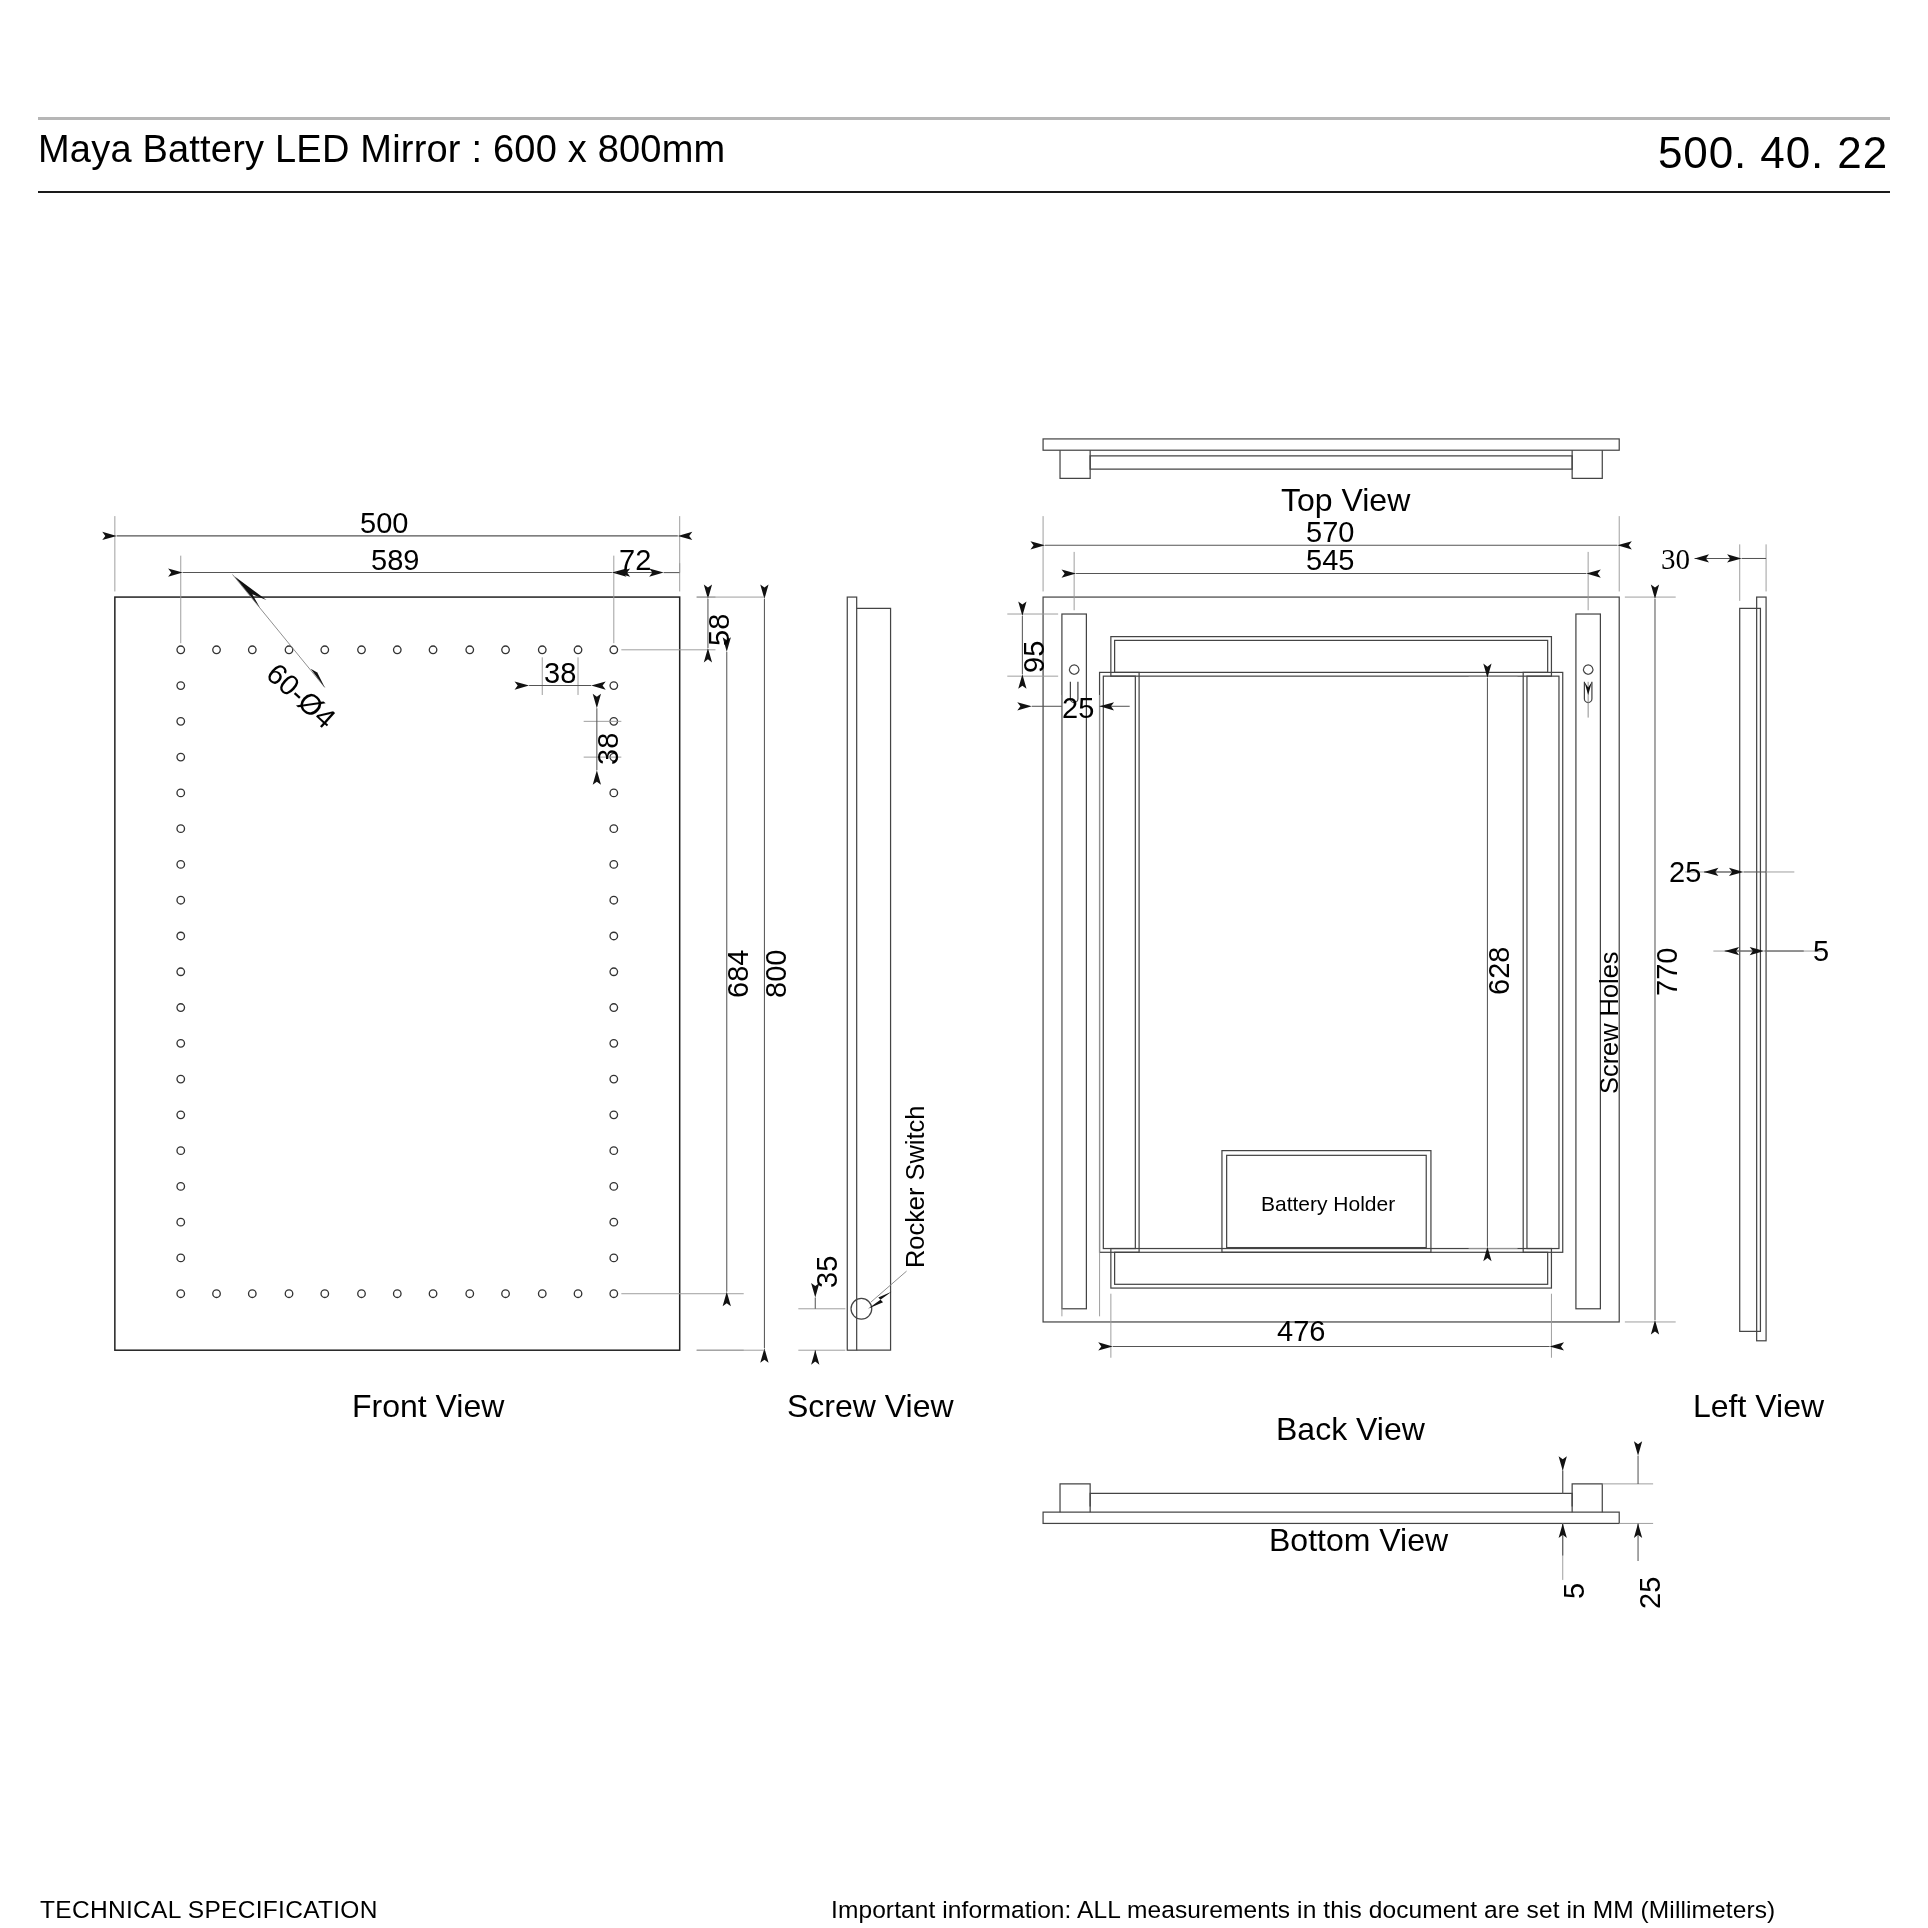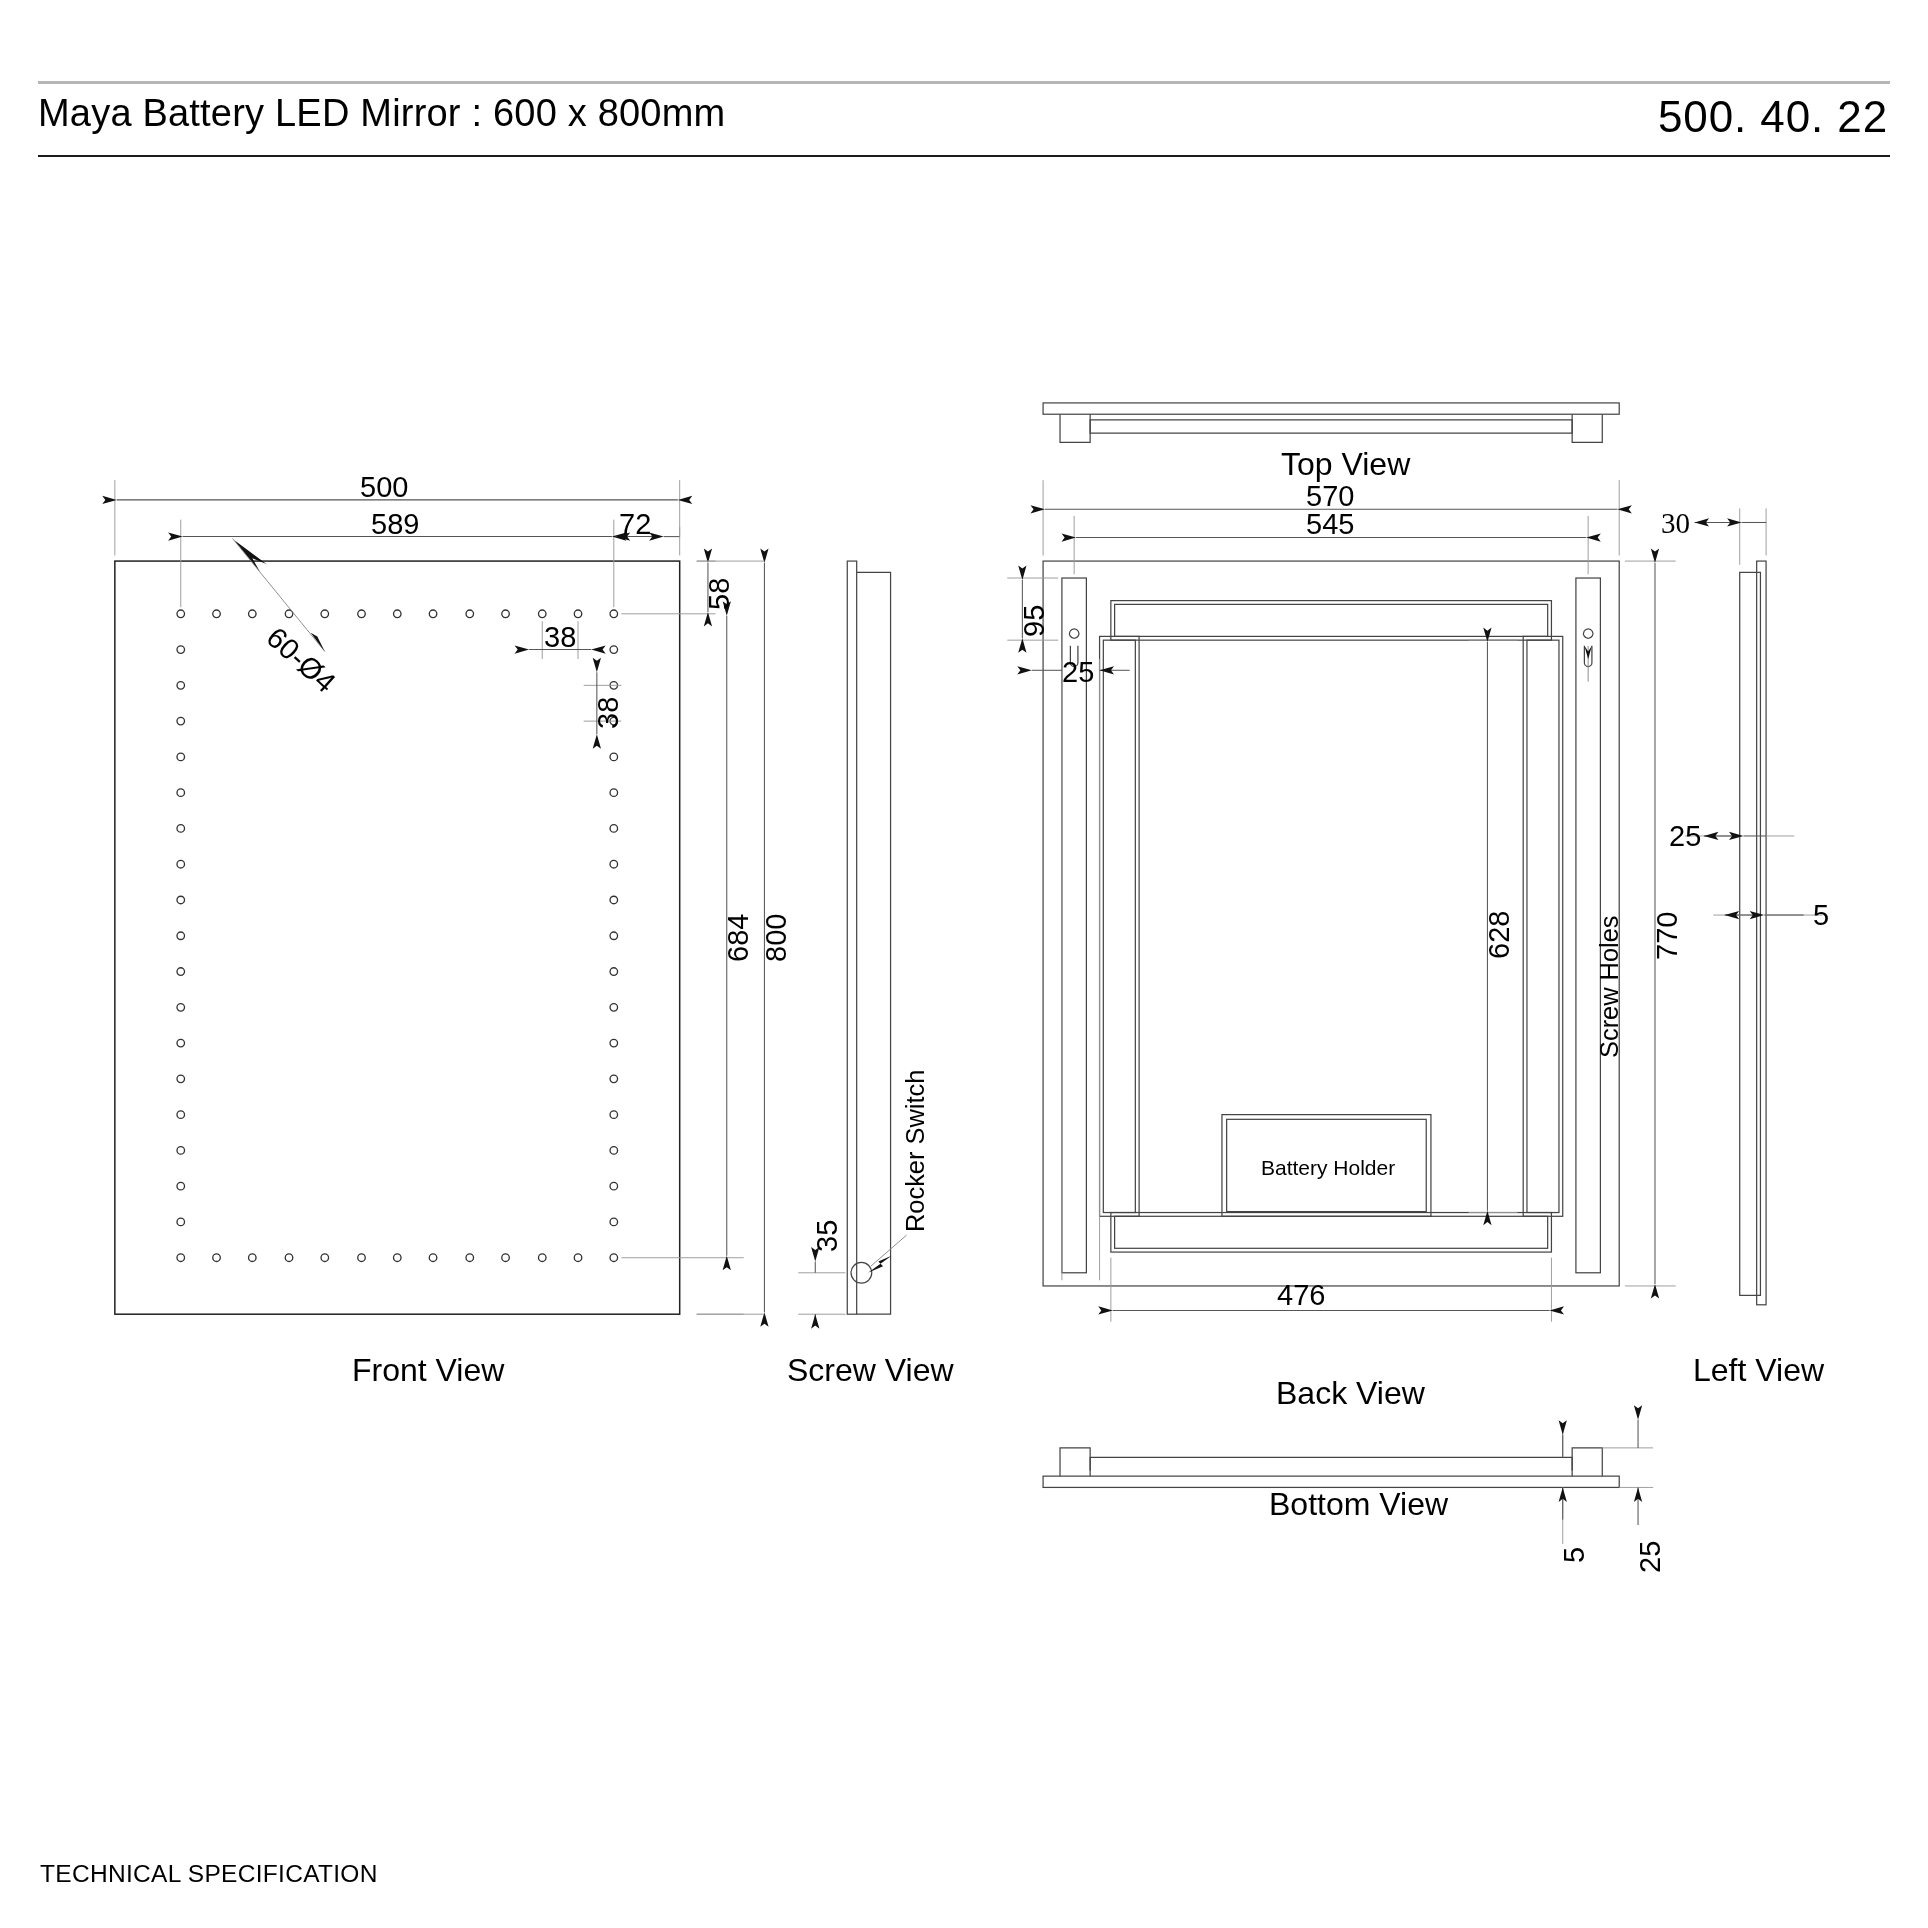--- a/index.html
+++ b/index.html
@@ -2,21 +2,21 @@
 <html style="font-size:15px"><head>
 <meta charset="utf-8">
 <title>Technical Specification</title>
 <style>
   html,body{margin:0;padding:0;}
   body{
     width:1928px;height:1928px;background:#ffffff;
     font-family:"Liberation Sans", sans-serif;
     color:#000;overflow:hidden;position:relative;
   }
-  #sheet{position:absolute;inset:0;width:1928px;height:1376px;}
+  #sheet{position:absolute;inset:0;width:1928px;height:1376px;margin-top:36px;}
   .hdr-rule{position:absolute;left:38px;right:38px;background:#b6b6b6;height:2.8px;}
   #rule-top{top:81px;}
   #rule-bot{top:155px;background:#1a1a1a;height:1.9px;}
   #doc-title{
     position:absolute;left:38px;top:92px;font-size:38px;font-weight:400;
     letter-spacing:0.2px;white-space:nowrap;
   }
   #doc-code{
     position:absolute;right:40px;top:92px;font-size:44px;font-weight:400;
     white-space:nowrap;letter-spacing:0.9px;
@@ -330,15 +330,16 @@
   <div class="vlabel dim" style="left:1634px;top:1573px;">25</div>
 
   <div class="viewcap" style="left:352px;top:1352px;">Front View</div>
   <div class="viewcap" style="left:787px;top:1352px;">Screw  View</div>
   <div class="viewcap" style="left:1281px;top:446px;">Top View</div>
   <div class="viewcap" style="left:1276px;top:1375px;">Back  View</div>
   <div class="viewcap" style="left:1693px;top:1352px;">Left View</div>
   <div class="viewcap" style="left:1269px;top:1486px;">Bottom View</div>
 
   <div id="foot-left">TECHNICAL SPECIFICATION</div>
+  <div id="foot-right">Important information: ALL measurements in this document are set in MM (Millimeters)</div>
 
 </div>
 
 
 </body></html>

